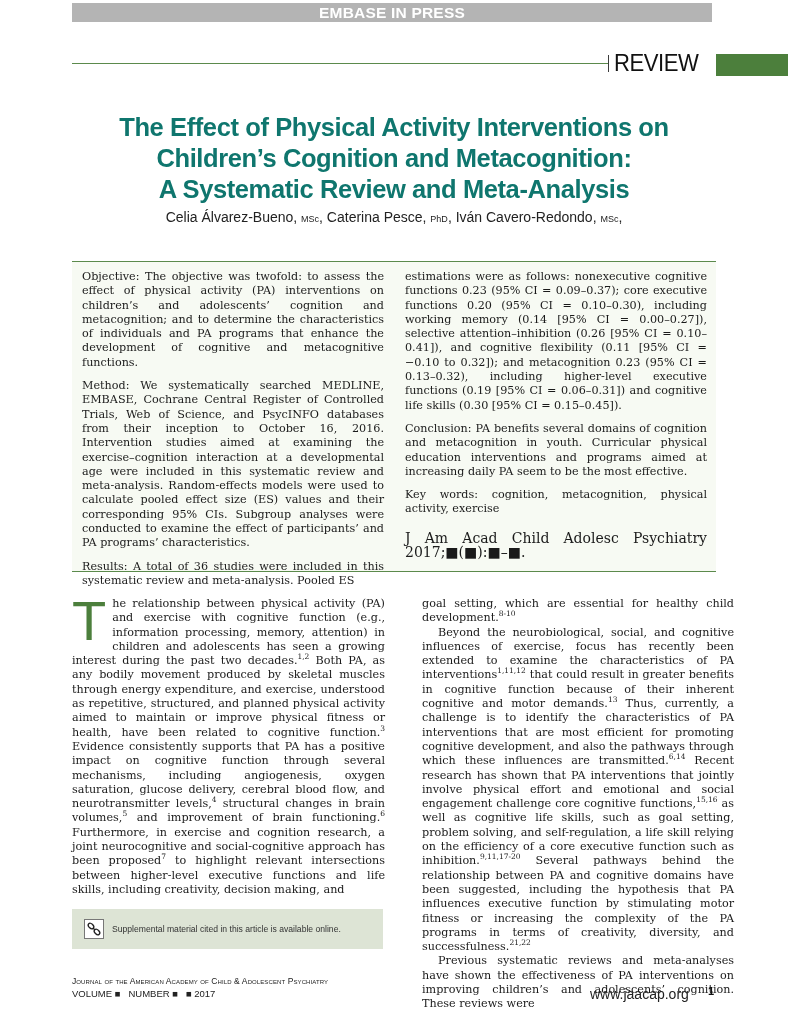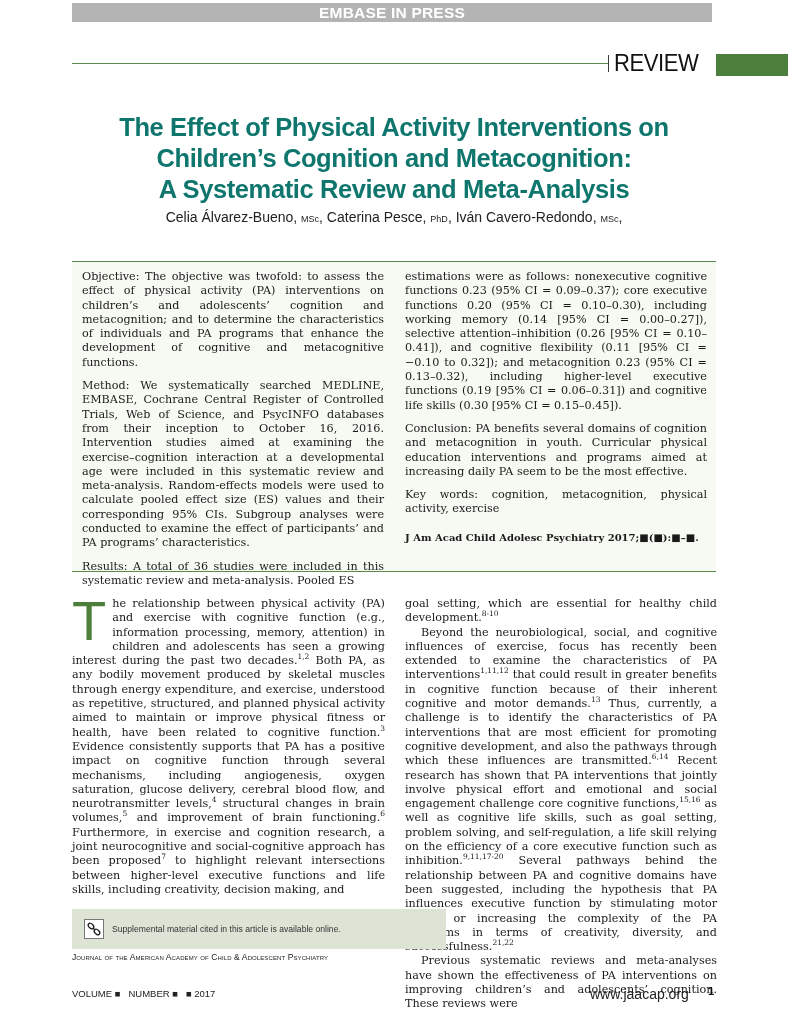--- a/index.html
+++ b/index.html
@@ -13,32 +13,32 @@
   .authors { position:absolute; left:60px; top:208px; width:668px; text-align:center; font-family:"Liberation Sans", sans-serif; font-size:14px; line-height:18px; color:#222; }
   .authors .deg { font-size:9px; text-transform:none; }
   .abs-rule { position:absolute; left:72px; top:261px; width:644px; height:1px; background:#5b8a4c; }
   .abstract { position:absolute; left:72px; top:262px; width:644px; height:310px; background:#f7faf3; }
   .abs-rule2 { position:absolute; left:72px; top:571px; width:644px; height:1px; background:#5b8a4c; }
   .abs-col { position:absolute; top:270px; width:302px; font-size:11.2px; line-height:14.3px; text-align:justify; }
   .abs-col.left { left:82px; }
   .abs-col.right { left:405px; }
   .abs-col p { margin:0 0 9px 0; }
   .abs-col b { font-weight:normal; }
-  .citation { font-weight:bold; margin-top:14px !important; font-size:10px; }
+  .citation { font-weight:normal; margin-top:14px !important; font-size:14px; }
   .body-col { position:absolute; top:597px; width:313px; font-size:11.2px; line-height:14.3px; text-align:justify; }
   .body-col.left { left:72px; }
-  .body-col.right { left:405px; width:312px; }
+  .body-col.right { left:422px; width:312px; }
   .body-col p { margin:0; }
   .body-col p.indent { text-indent:16px; }
   .dropcap { float:left; font-family:"Liberation Sans", sans-serif; font-size:56px; line-height:46px; color:#4c7f3c; margin:1px 6px 0 0; height:44px; }
   sup { font-size:7.5px; line-height:0; vertical-align:5px; }
-  .supp-box { position:absolute; left:72px; top:909px; width:374px; height:40px; background:#dde4d5; display:flex; align-items:center; }
+  .supp-box { position:absolute; left:72px; top:909px; width:311px; height:40px; background:#dde4d5; display:flex; align-items:center; }
   .supp-icon { width:18px; height:18px; margin-left:12px; margin-right:8px; border:1px solid #777; background:#fff; position:relative; }
   .supp-text { font-family:"Liberation Sans", sans-serif; font-size:8.6px; color:#333; }
-  .footer-l1 { position:absolute; left:72px; top:952px; font-family:"Liberation Sans", sans-serif; font-size:8.5px; color:#222; letter-spacing:0.1px; }
+  .footer-l1 { position:absolute; left:72px; top:976px; font-family:"Liberation Sans", sans-serif; font-size:8.5px; color:#222; letter-spacing:0.1px; }
   .footer-l2 { position:absolute; left:72px; top:988px; font-family:"Liberation Sans", sans-serif; font-size:9.5px; color:#222; }
   .footer-url { position:absolute; left:590px; top:986px; font-family:"Liberation Sans", sans-serif; font-size:14px; color:#222; }
   .footer-page { position:absolute; left:708px; top:985px; font-family:"Liberation Sans", sans-serif; font-weight:bold; font-size:11px; color:#111; }
 </style>
 </head>
 <body>
 
 <div class="banner">EMBASE IN PRESS</div>
 
 <div class="rule-top"></div>

